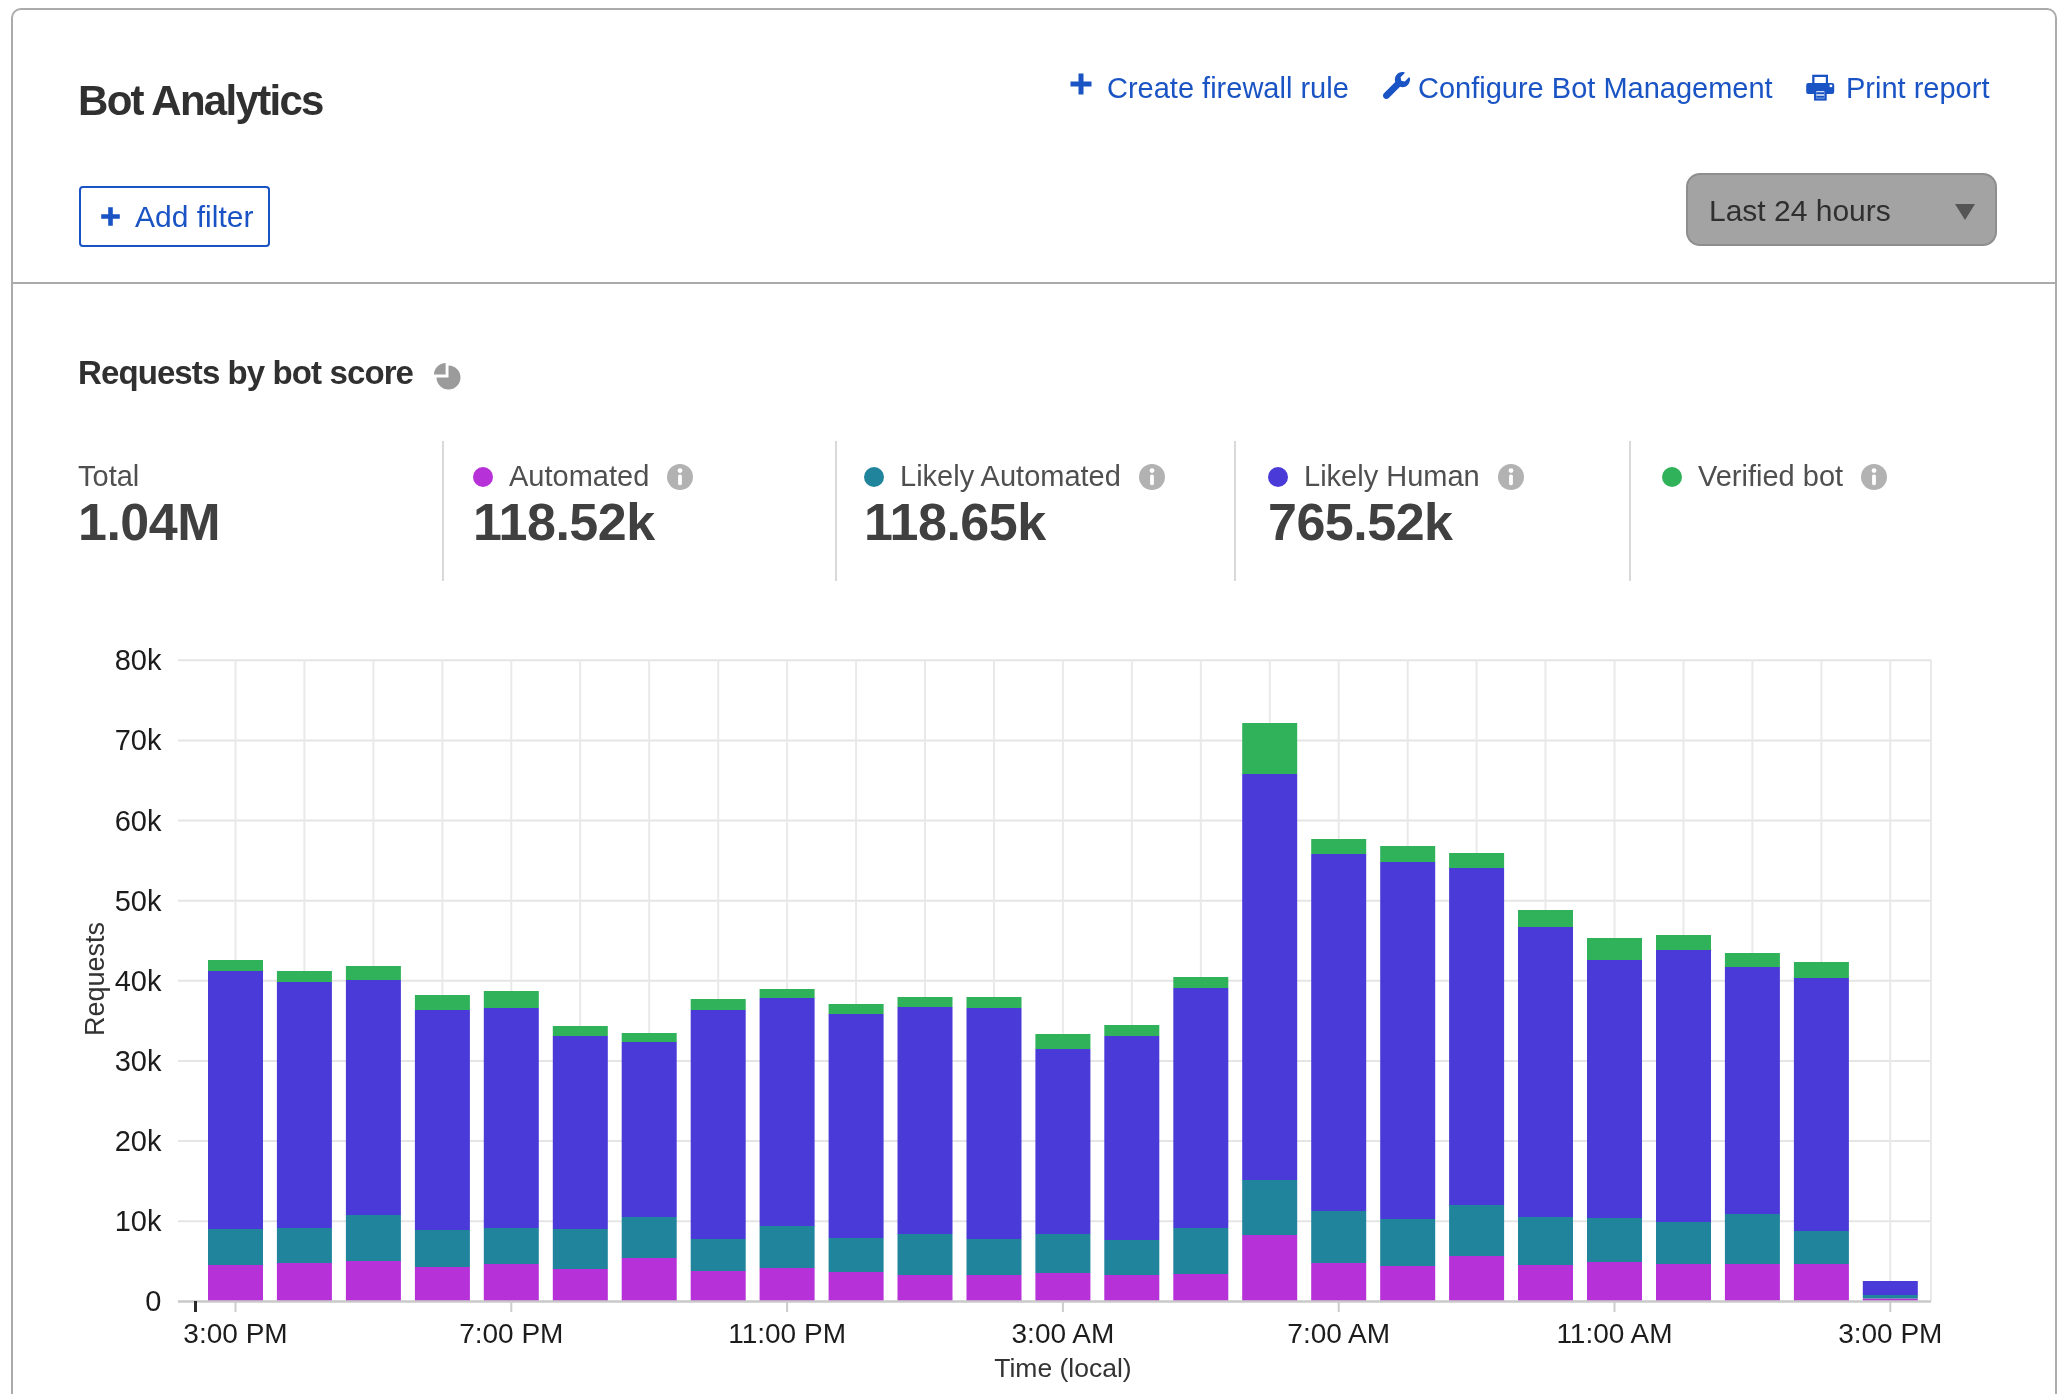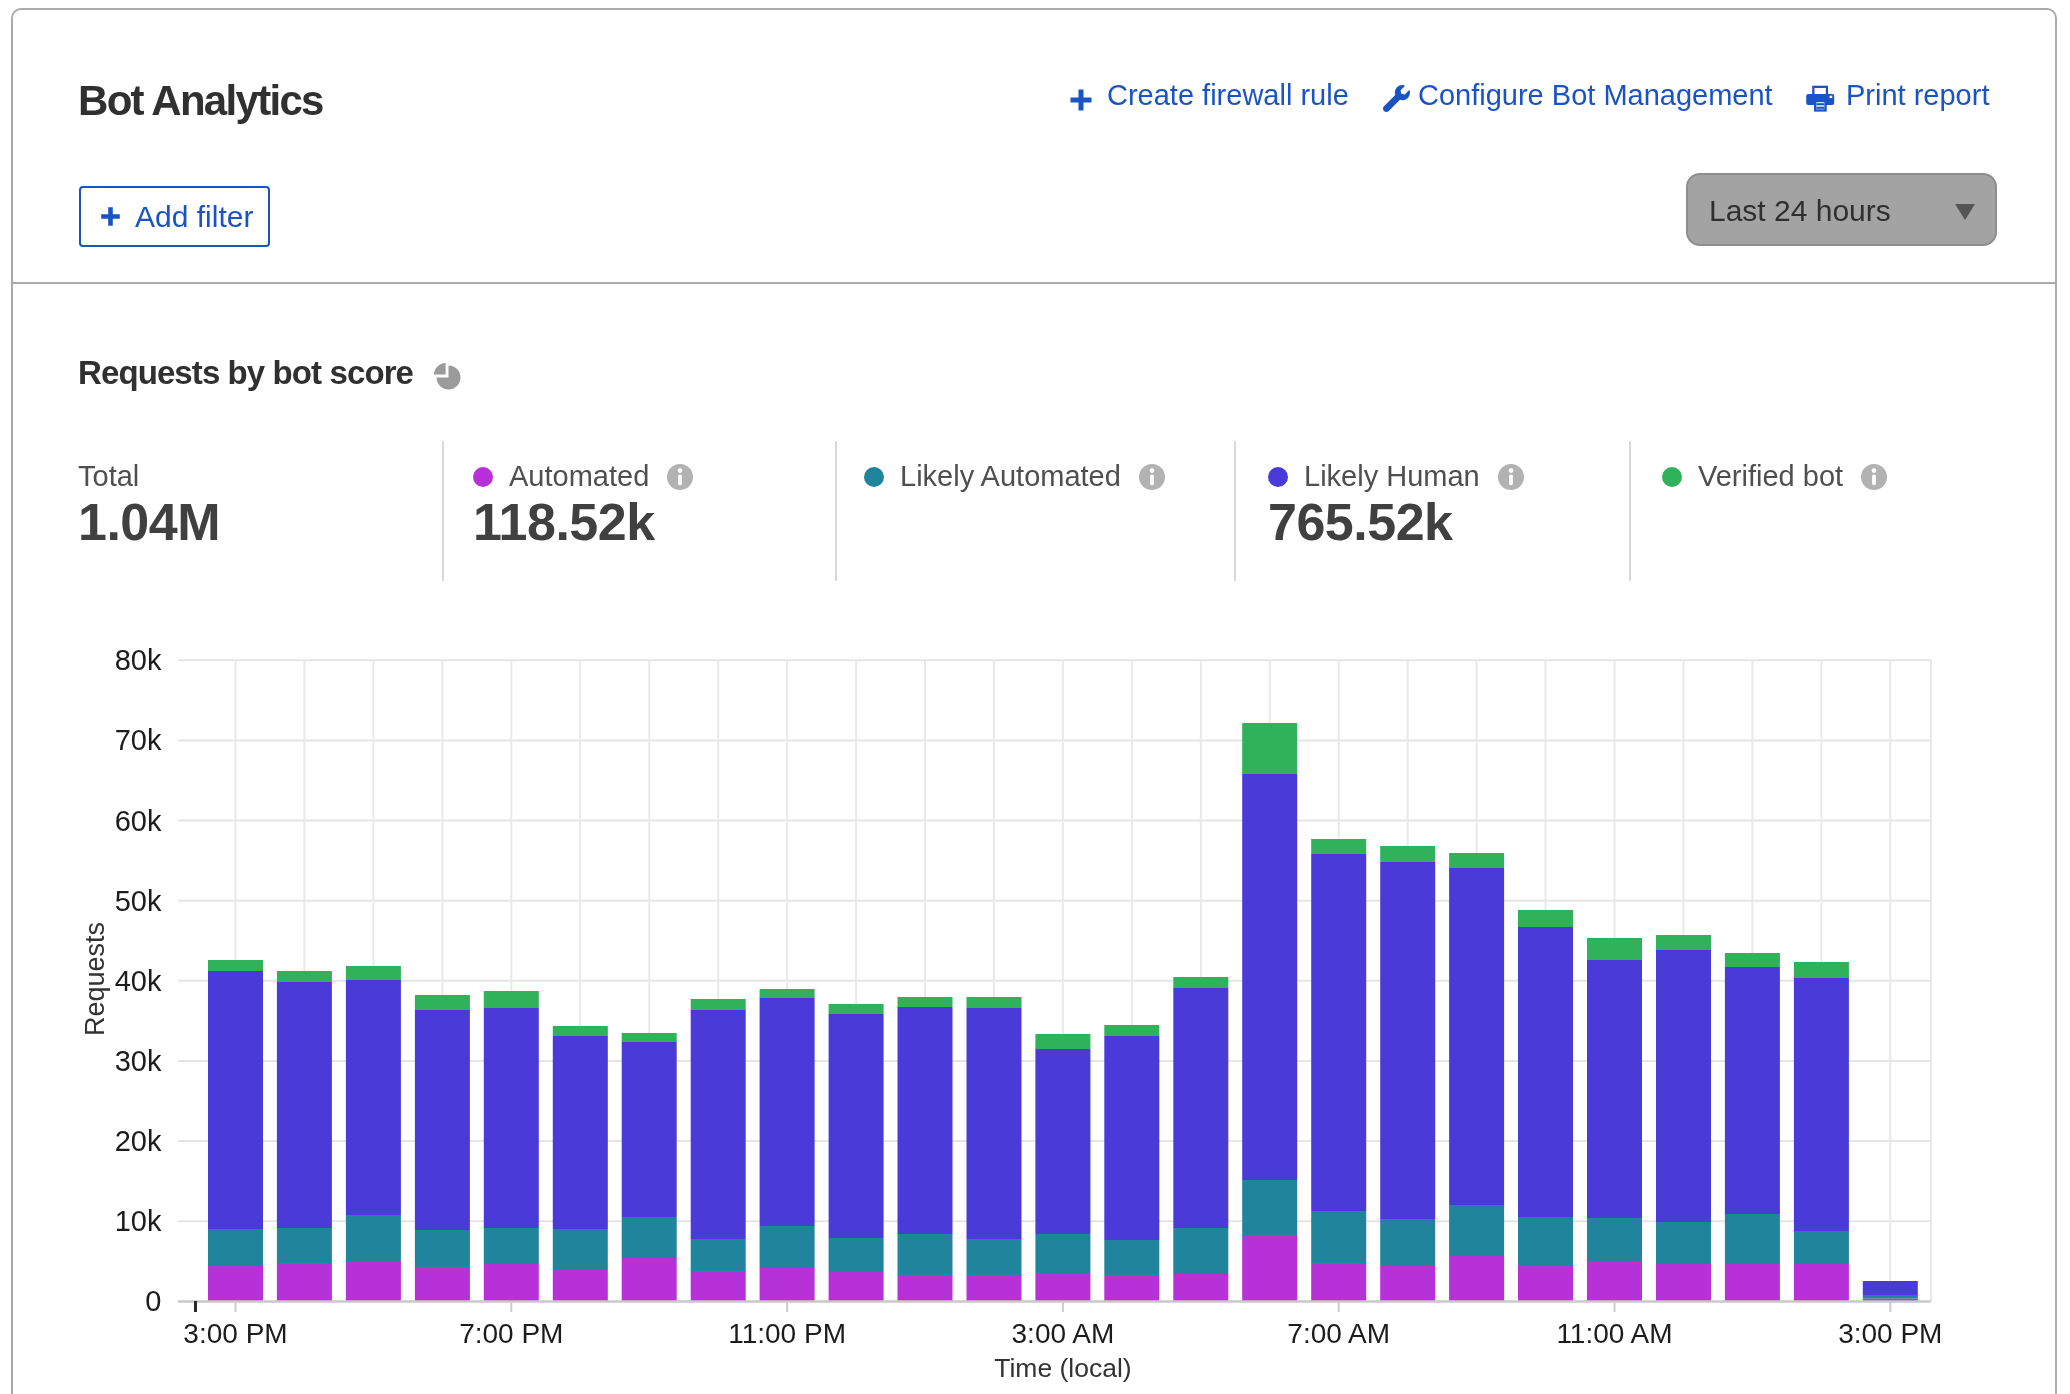--- a/index.html
+++ b/index.html
@@ -1,21 +1,21 @@
 <!DOCTYPE html>
 <html><head>
 <meta charset="utf-8">
 <style>
 * { margin:0; padding:0; box-sizing:border-box; }
 html,body { width:2070px; height:1394px; background:#fff; font-family:"Liberation Sans", sans-serif; }
 .card { position:absolute; left:11px; top:8px; width:2046px; height:1440px; border:2px solid #ababab; border-radius:10px; background:#fff; }
 .hdiv { position:absolute; left:12px; top:282px; width:2044px; height:2px; background:#ababab; }
 .title { position:absolute; left:78px; top:80px; font-size:42px; line-height:42px; font-weight:700; color:#303030; letter-spacing:-1.7px;text-align:center; }
 .links { position:absolute; left:0; top:72px; width:2070px; height:40px; }
-.link { position:absolute; display:flex; align-items:flex-end; color:#1a53c4; font-size:29px; height:40px; }
+.link { position:absolute; display:flex; align-items:flex-start; color:#1a53c4; font-size:29px; height:40px; }
 .link svg { flex:none; }
 .link .ltxt { margin-left:13px; }
 .btn { position:absolute; left:79px; top:186px; width:191px; height:61px; border:2.5px solid #1a53c4; border-radius:4px; display:flex; align-items:center; padding-left:19px; color:#1a53c4; font-size:30px; }
 .btn span { margin-left:14px; }
 .select { position:absolute; left:1686px; top:173px; width:311px; height:73px; border:2px solid #8e8e8e; border-radius:14px; background:#a3a3a3; }
 .select .stext { position:absolute; left:21px; top:19px; font-size:30px; color:#2f2f2f; }
 .select .tri { position:absolute; left:267px; top:29px; width:0; height:0; border-left:10.5px solid transparent; border-right:10.5px solid transparent; border-top:16px solid #555; }
 .h2 { position:absolute; left:78px; top:356px; font-size:33px; line-height:33px; font-weight:700; color:#303030; letter-spacing:-0.9px; }
 .pie { position:absolute; left:433px; top:362px; }
 .stat { position:absolute; top:461px; }
@@ -97,20 +97,21 @@
 <div class="stat" style="left:864px">
     <div class="slabel">
       <span class="dot" style="background:#20849c"></span>
       <span class="ltext">Likely Automated</span>
       <svg class="info" width="26" height="26" viewBox="0 0 26 26">
         <circle cx="13" cy="13" r="13" fill="#b2b2b2"></circle>
         <rect x="11.1" y="10.4" width="3.8" height="10.8" rx="1.7" fill="#fff"></rect>
         <circle cx="13" cy="6.6" r="2.4" fill="#fff"></circle>
       </svg>
     </div>
+    <div class="sval">118.65k</div>
   </div>
 <div class="stat" style="left:1268px">
     <div class="slabel">
       <span class="dot" style="background:#4a3bd8"></span>
       <span class="ltext">Likely Human</span>
       <svg class="info" width="26" height="26" viewBox="0 0 26 26">
         <circle cx="13" cy="13" r="13" fill="#b2b2b2"></circle>
         <rect x="11.1" y="10.4" width="3.8" height="10.8" rx="1.7" fill="#fff"></rect>
         <circle cx="13" cy="6.6" r="2.4" fill="#fff"></circle>
       </svg>

